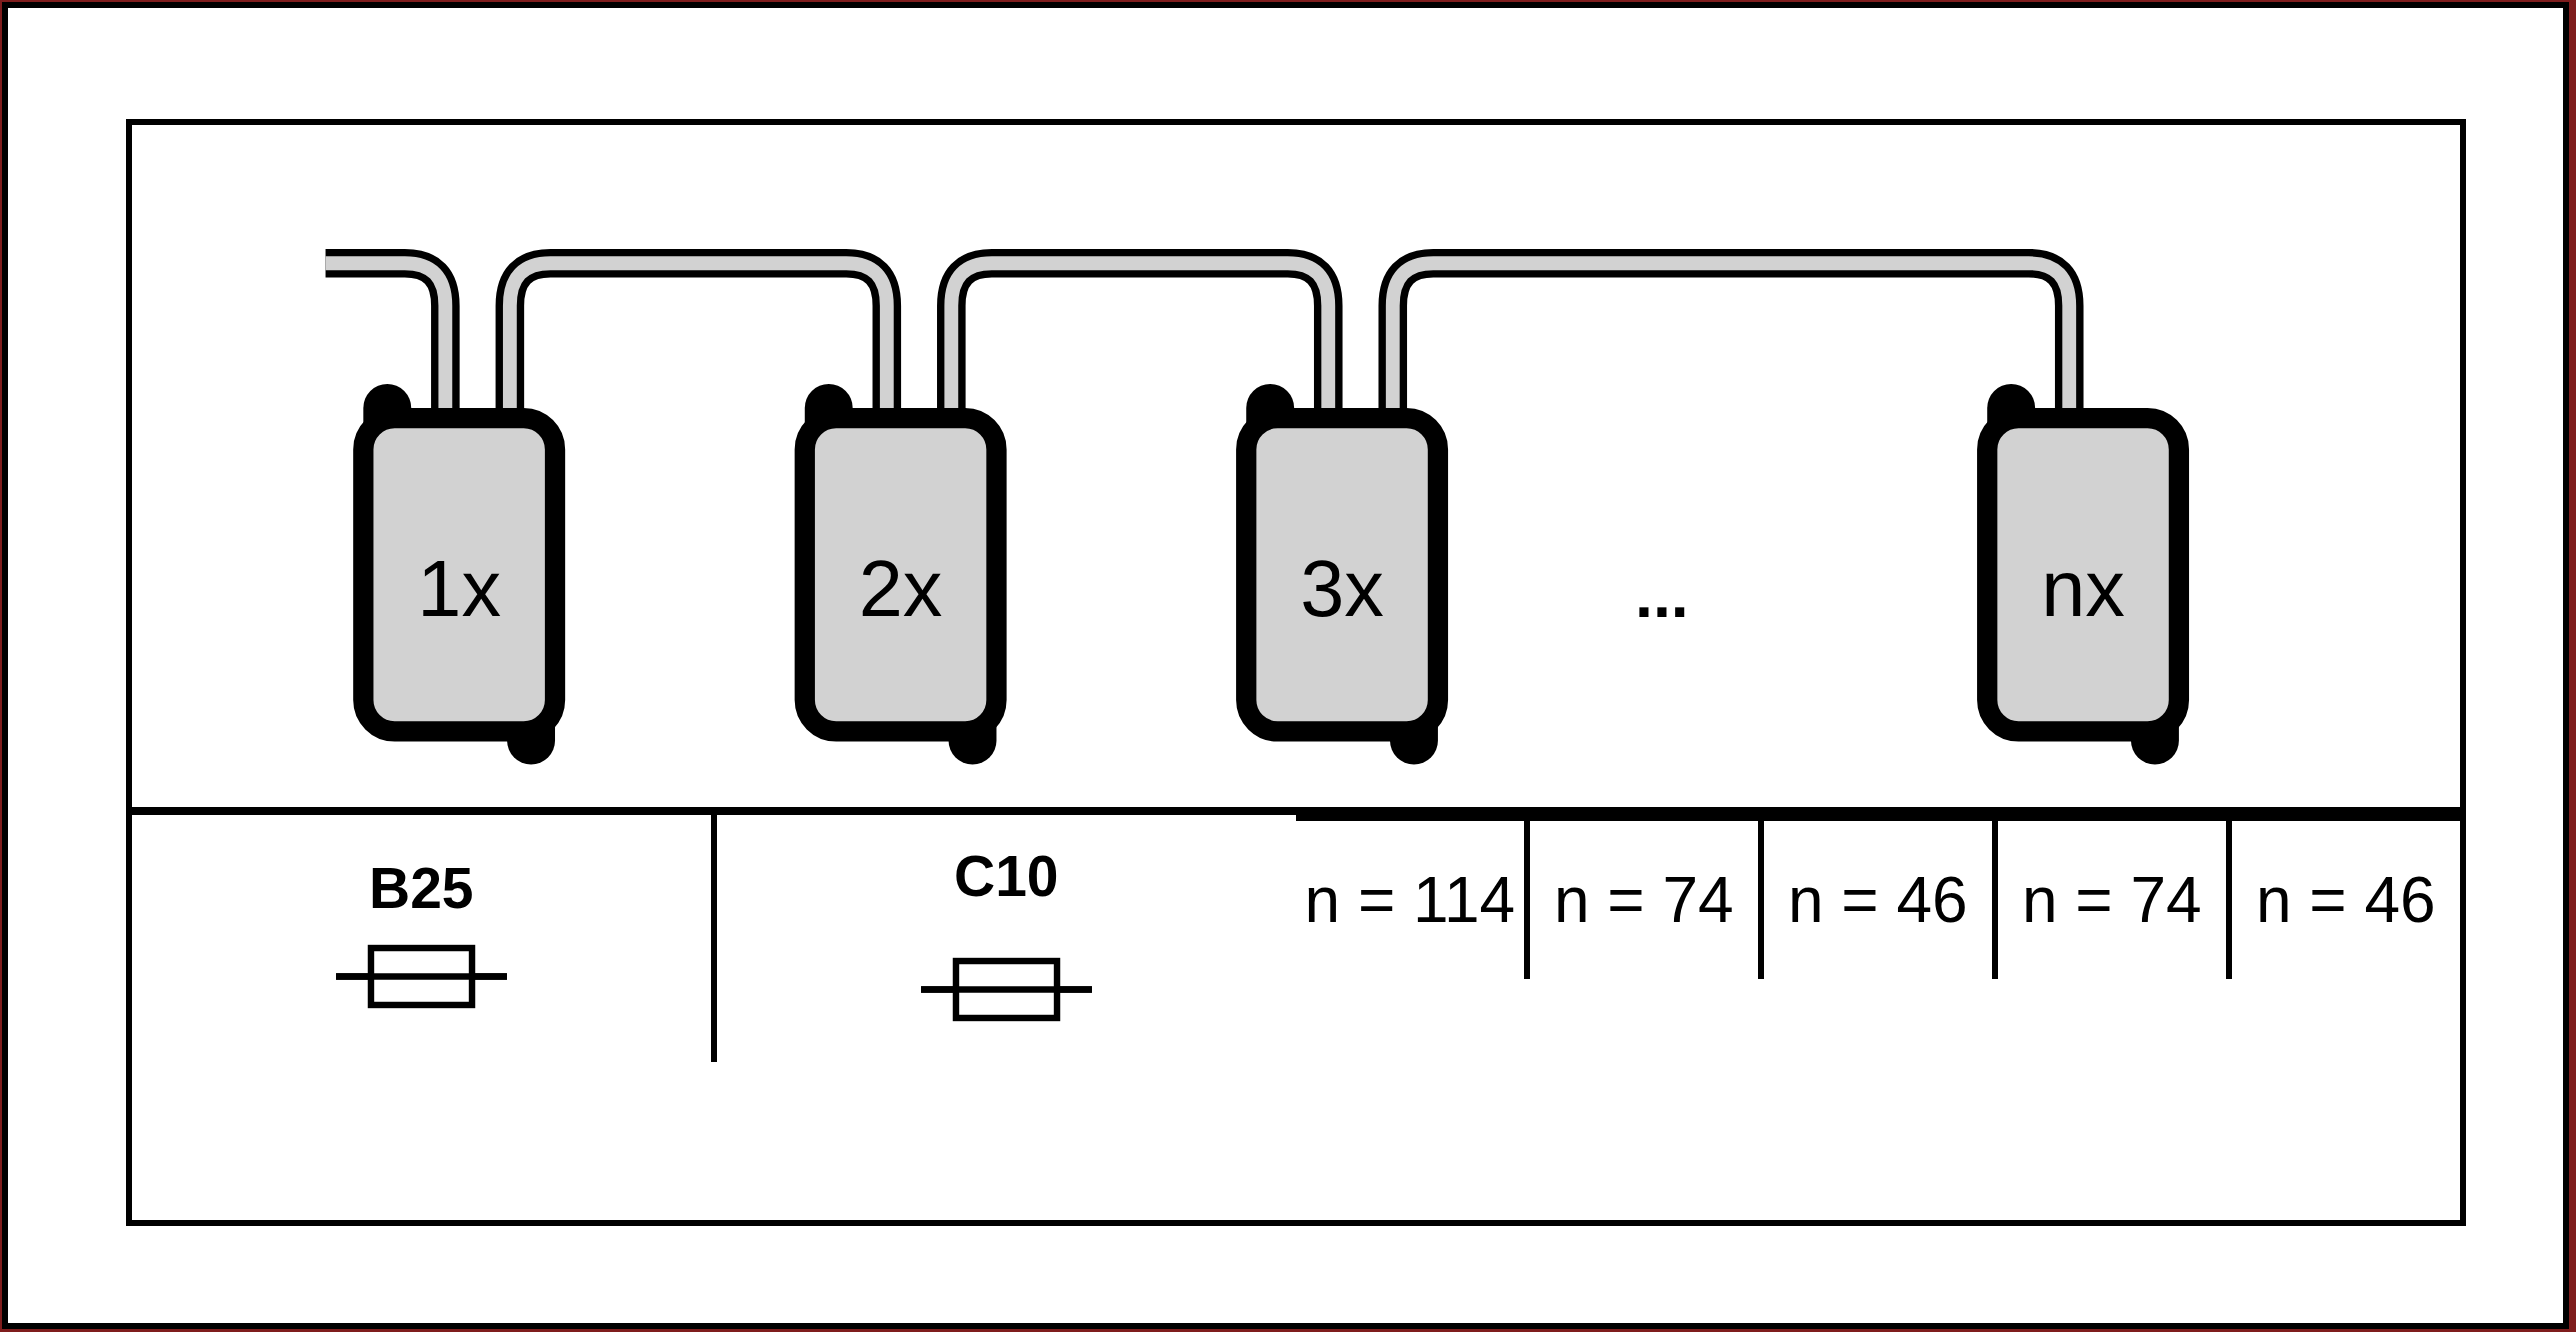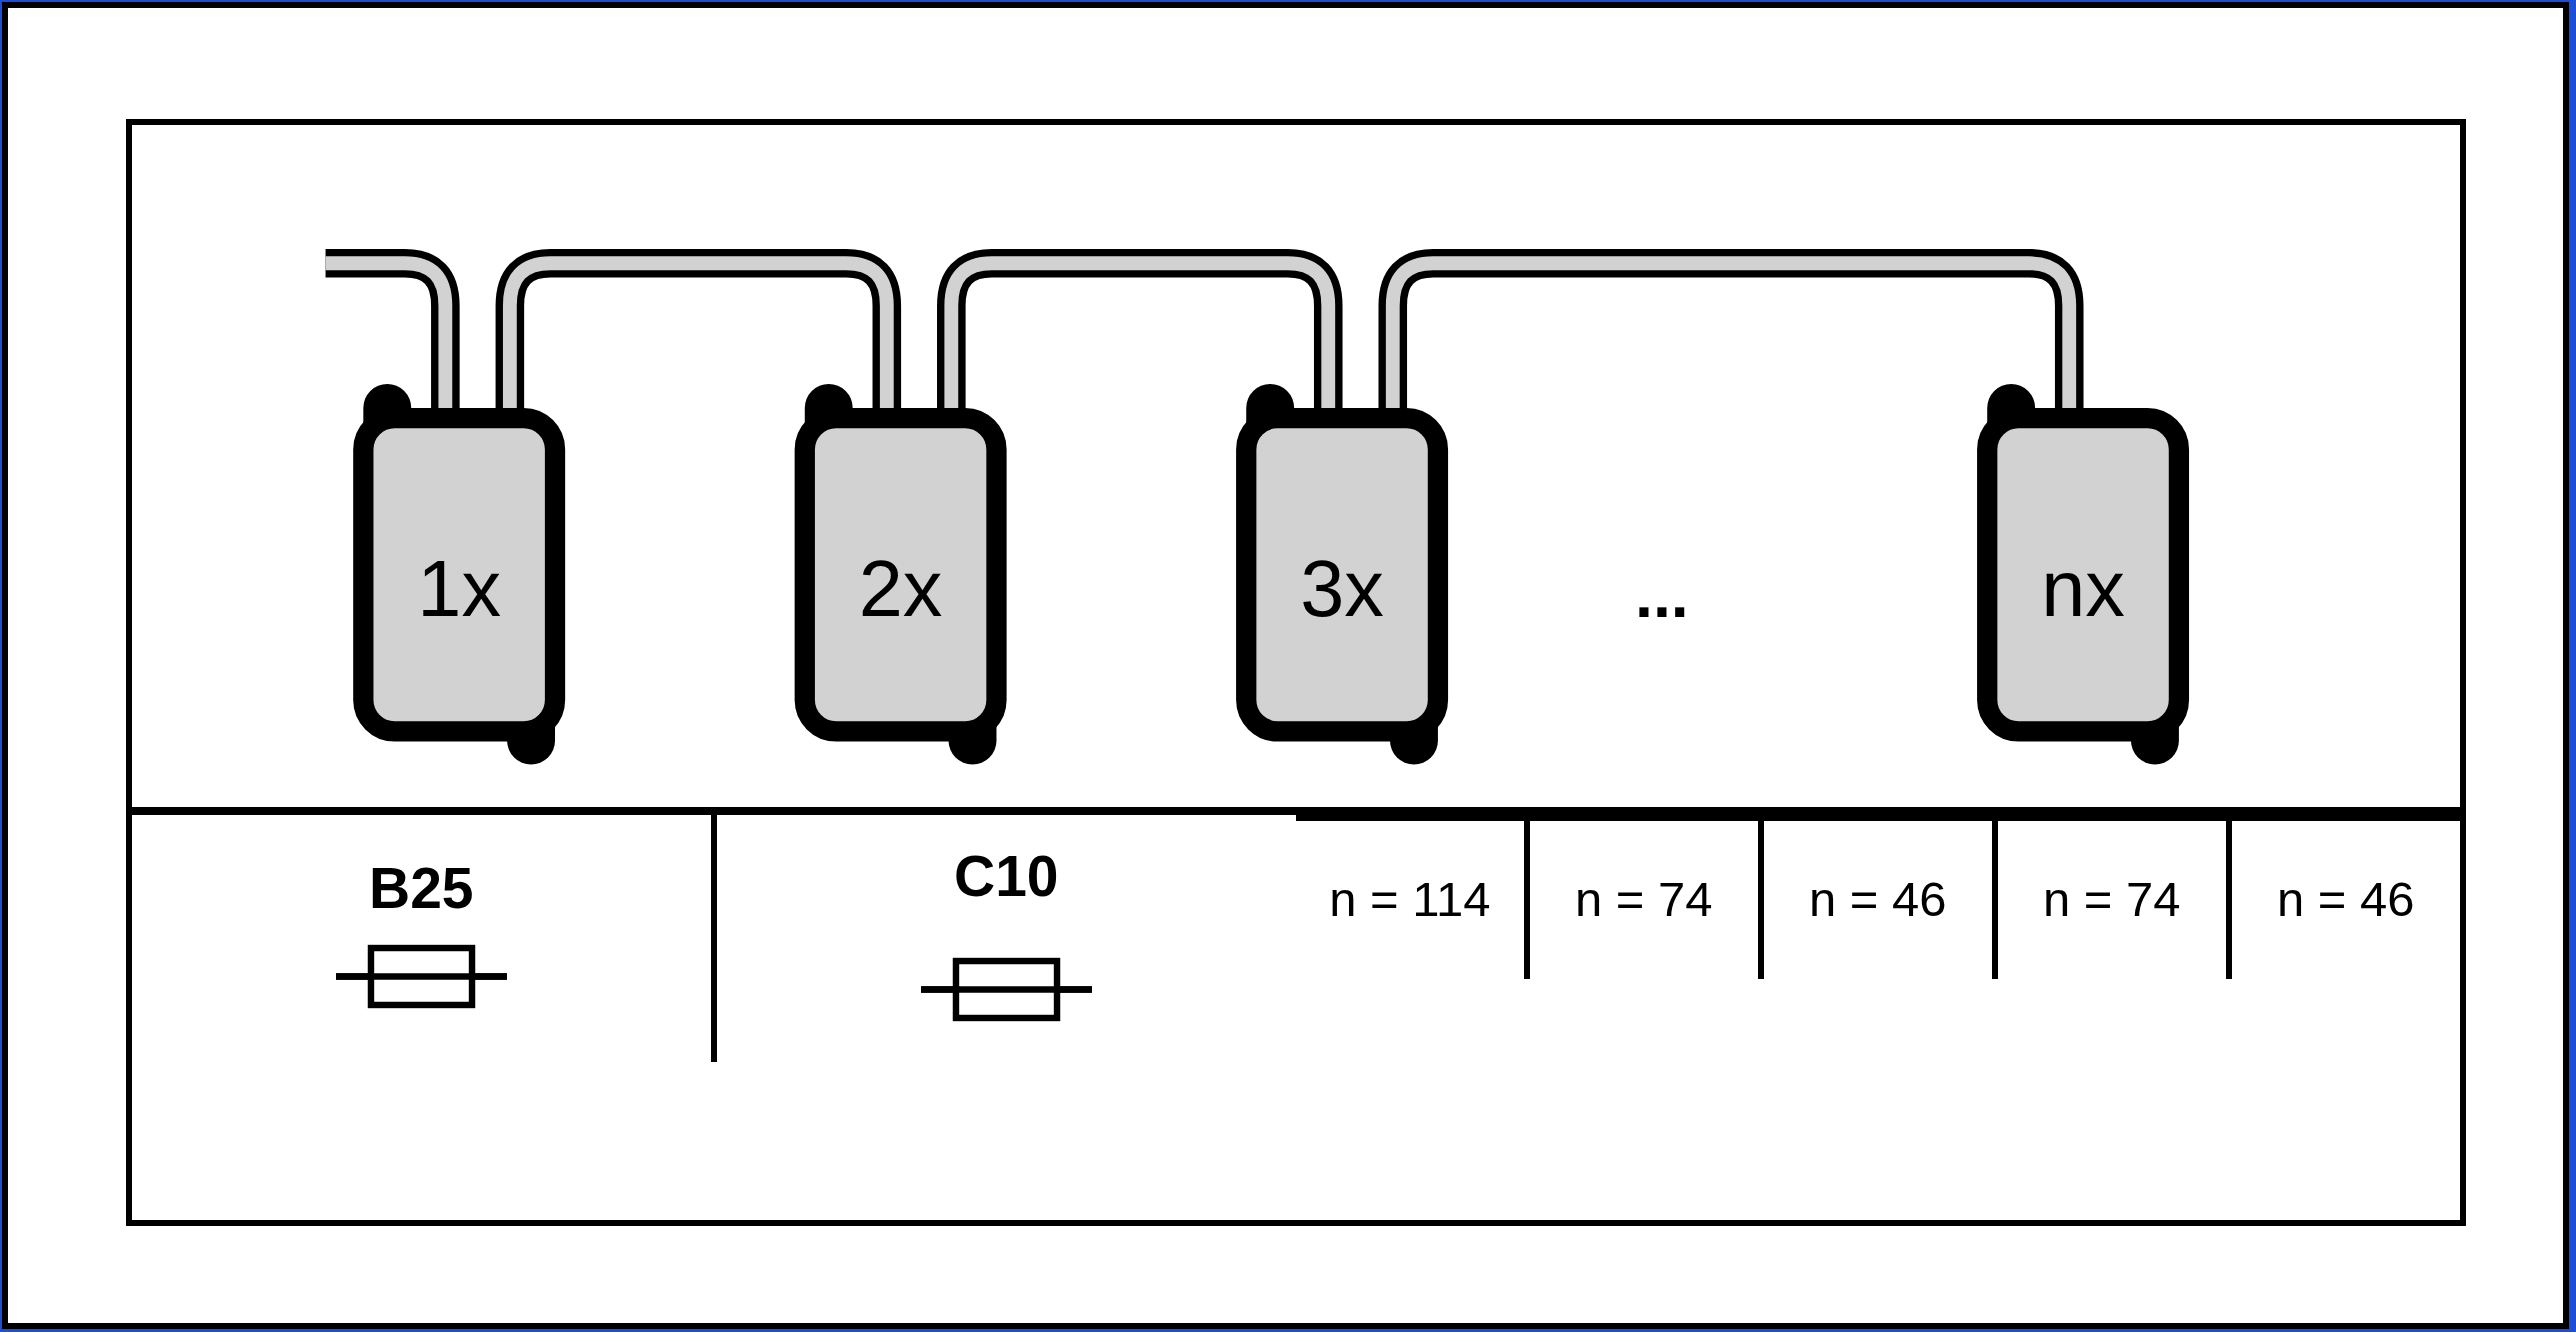--- a/index.html
+++ b/index.html
@@ -2,21 +2,21 @@
 <html style="font-size:14.7px"><head>
 <meta charset="utf-8">
 <title>Daisy-chain diagram</title>
 <style>
   html,body{margin:0;padding:0;background:#ffffff;}
   body{
     width:2576px;height:1332px;
     font-family:"Liberation Sans", sans-serif;
     -webkit-font-smoothing:antialiased;
   }
-  #root{position:relative;width:2576px;height:1332px;overflow:hidden;background:#1d4ed8;}
+  #root{position:relative;width:2576px;height:1332px;overflow:hidden;background:#7f1d1d;}
 
   
   .outer-frame{
     position:absolute;left:1.8px;top:1.8px;
     width:2567px;height:1327px;
     border:6.4px solid #000;
     box-sizing:border-box;
     background:#fff;
   }
 
@@ -62,21 +62,21 @@
   .breaker-label{
     font-size:57px;
     font-weight:bold;
     color:#000;
     letter-spacing:0px;
     line-height:1;
     margin-bottom:20px;
   }
   .fuse-symbol{width:175px;height:79px;display:block;}
   .count-label{
-    font-size:49px;
+    font-size:64px;
     font-weight:normal;
     color:#000;
     line-height:1;
     white-space:pre;
   }
 
   .ellipsis-text{
     font-size:70px;
     font-weight:bold;
     fill:#000;

